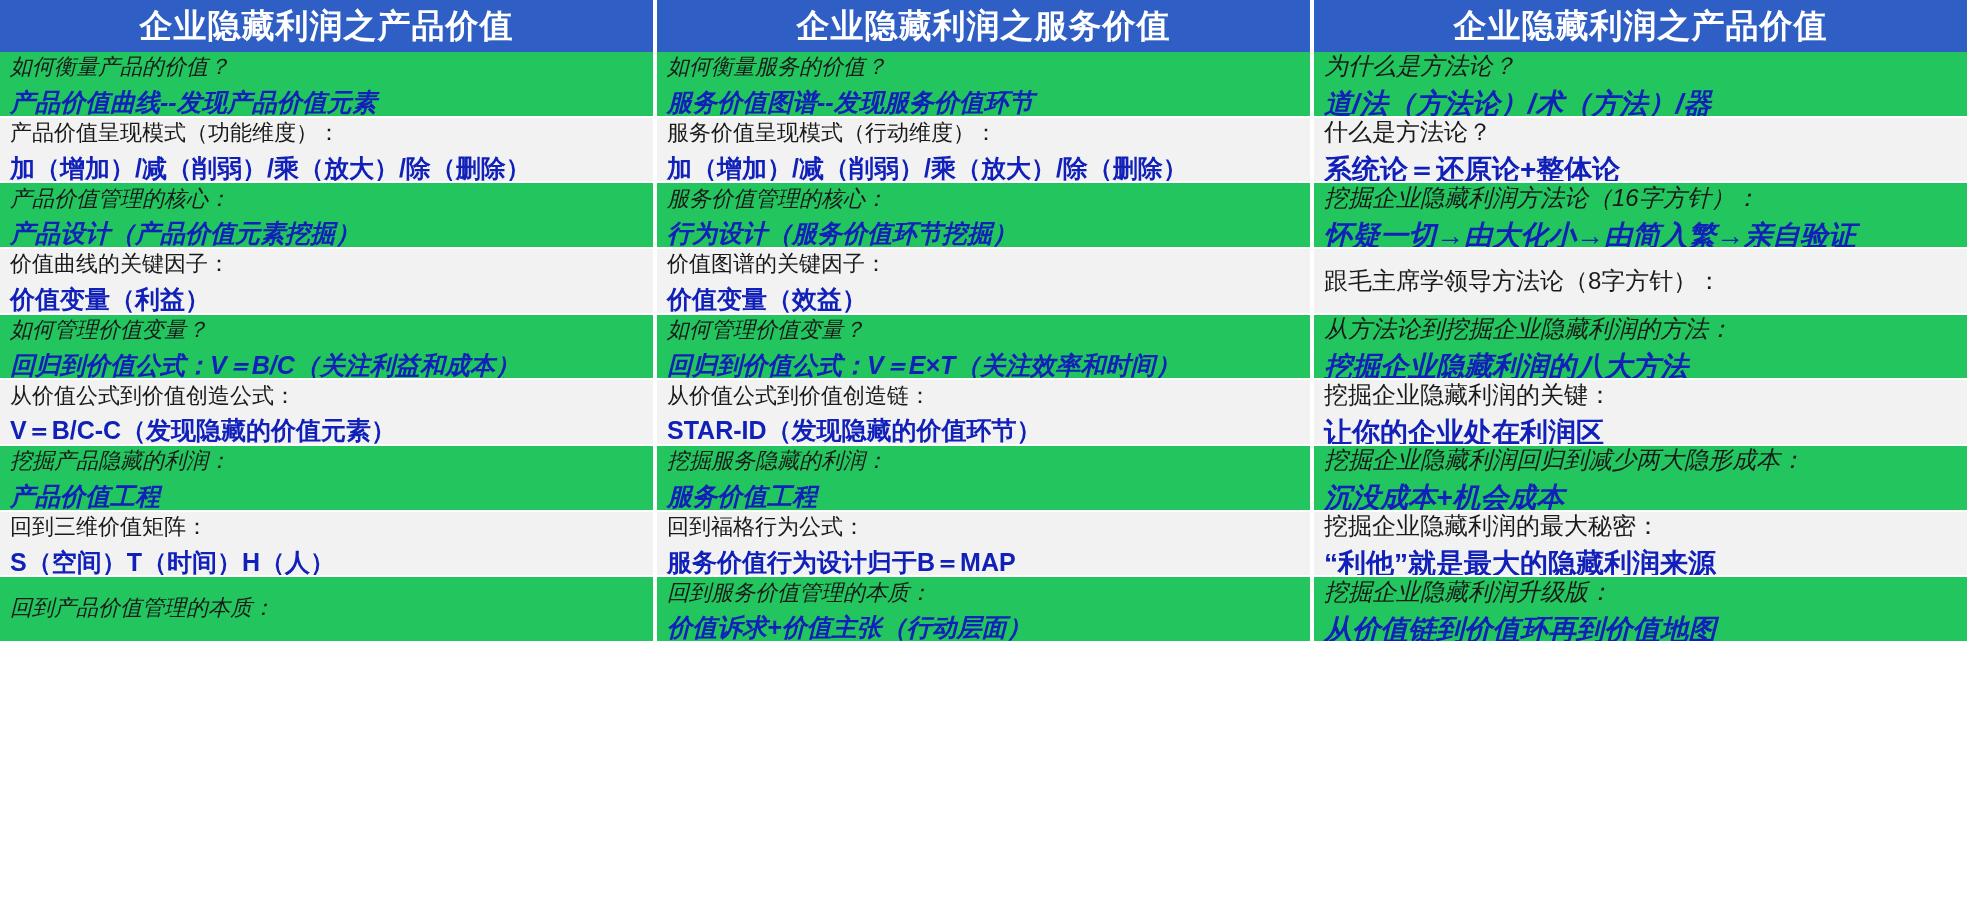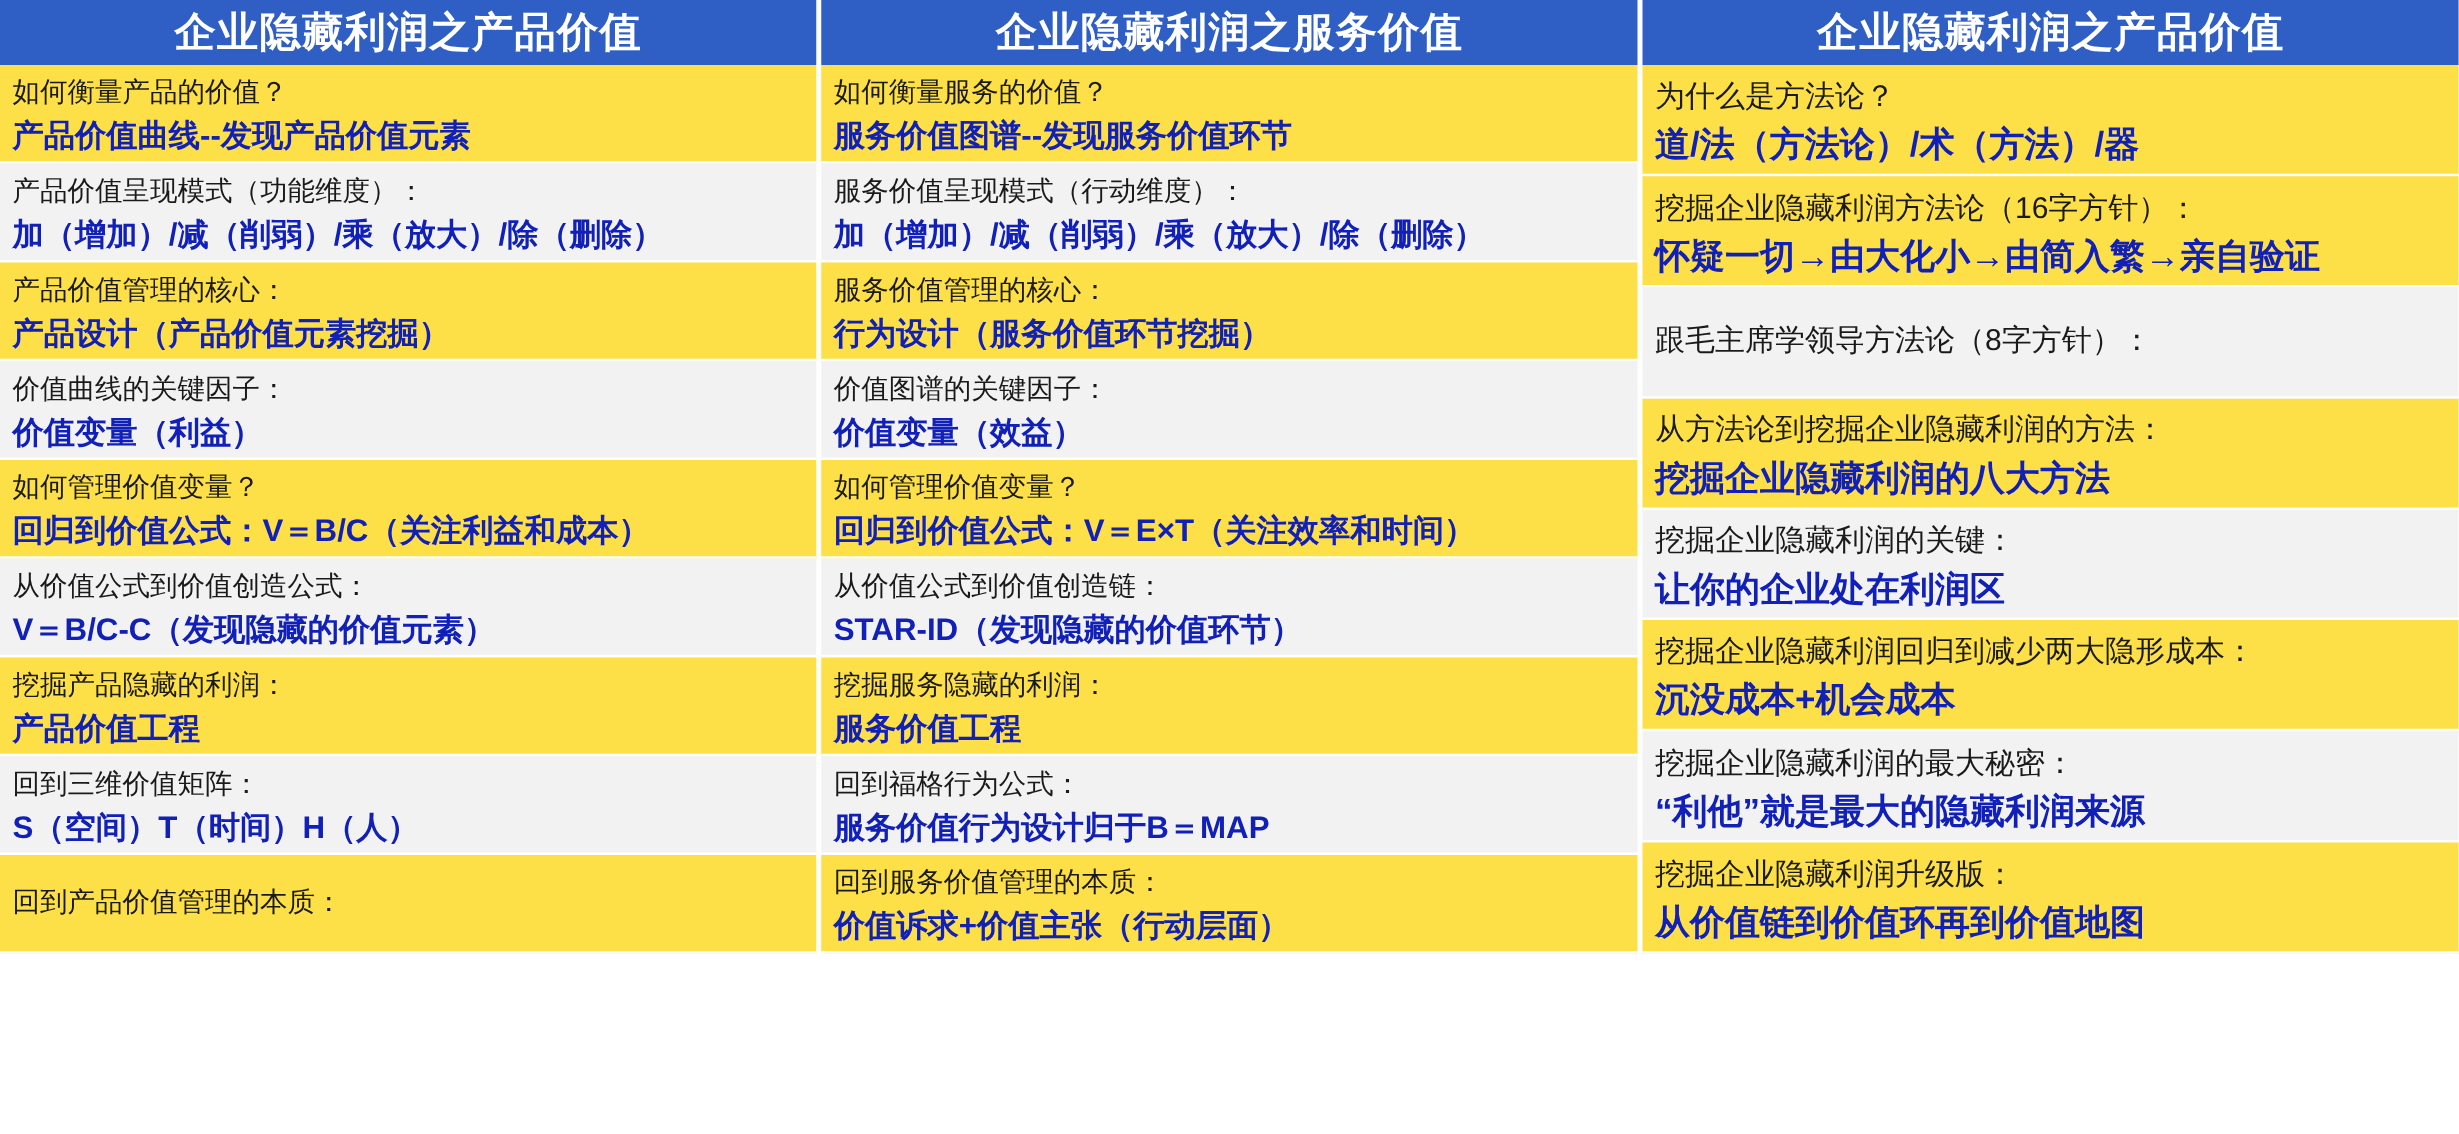--- a/index.html
+++ b/index.html
@@ -9,21 +9,21 @@
   }
   body {
     width: 1967px;
     height: 907px;
     font-family: "Liberation Sans", "DejaVu Sans", sans-serif;
     overflow: hidden;
   }
   .board {
     display: flex;
     width: 1967px;
-    height: 763px;
+    height: 643px;
     box-sizing: border-box;
     background: #ffffff;
   }
   .column {
     display: flex;
     flex-direction: column;
     box-sizing: border-box;
     flex: 1 1 0;
   }
   .col-1 { padding-right: 4px; }
@@ -54,21 +54,22 @@
     display: flex;
     flex-direction: column;
     justify-content: center;
     border-bottom: 2px solid #ffffff;
     overflow: hidden;
   }
   .cell.alt {
     background: #f2f2f2;
   }
   .cell.plain {
-    background: #fde047;
+    background: #22c55e;
+    font-style: italic;
   }
   .q {
     font-size: 22px;
     color: #1a1a1a;
     line-height: 1.3;
     margin-bottom: 5px;
     white-space: nowrap;
   }
   .a {
     font-size: 25px;
@@ -168,20 +169,24 @@
     </div>
   </div>
 
   <div class="column col-3">
     <div class="col-header">企业隐藏利润之产品价值</div>
     <div class="col-body">
       <div class="cell plain">
         <div class="q">为什么是方法论？</div>
         <div class="a">道/法（方法论）/术（方法）/器</div>
       </div>
+      <div class="cell alt">
+        <div class="q">什么是方法论？</div>
+        <div class="a">系统论＝还原论+整体论</div>
+      </div>
       <div class="cell plain">
         <div class="q">挖掘企业隐藏利润方法论（16字方针）：</div>
         <div class="a">怀疑一切→由大化小→由简入繁→亲自验证</div>
       </div>
       <div class="cell alt">
         <div class="q">跟毛主席学领导方法论（8字方针）：</div>
       </div>
       <div class="cell plain">
         <div class="q">从方法论到挖掘企业隐藏利润的方法：</div>
         <div class="a">挖掘企业隐藏利润的八大方法</div>

